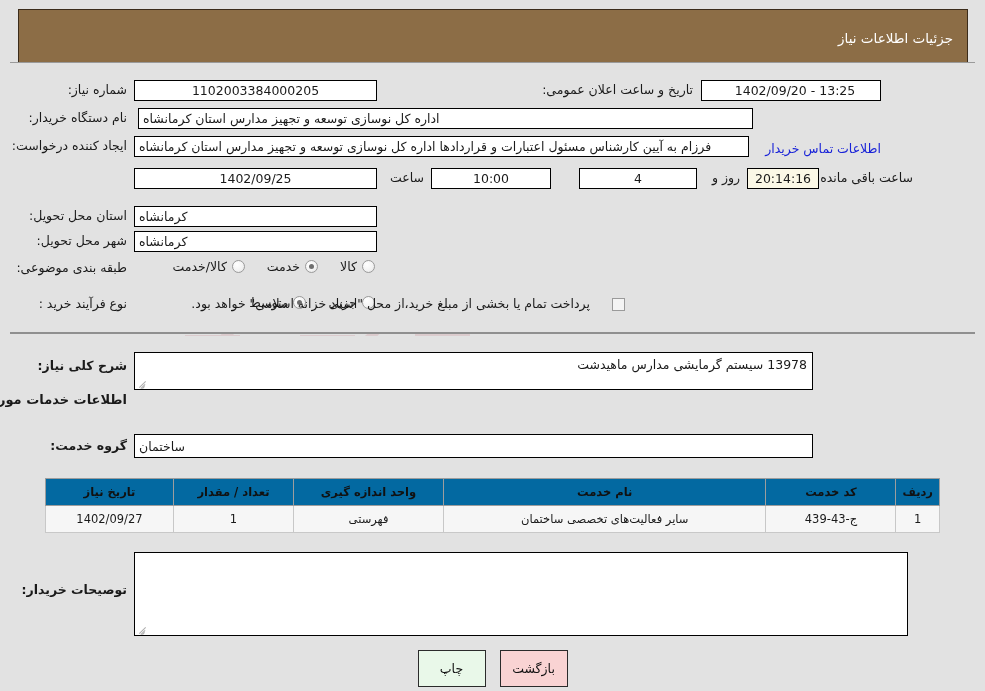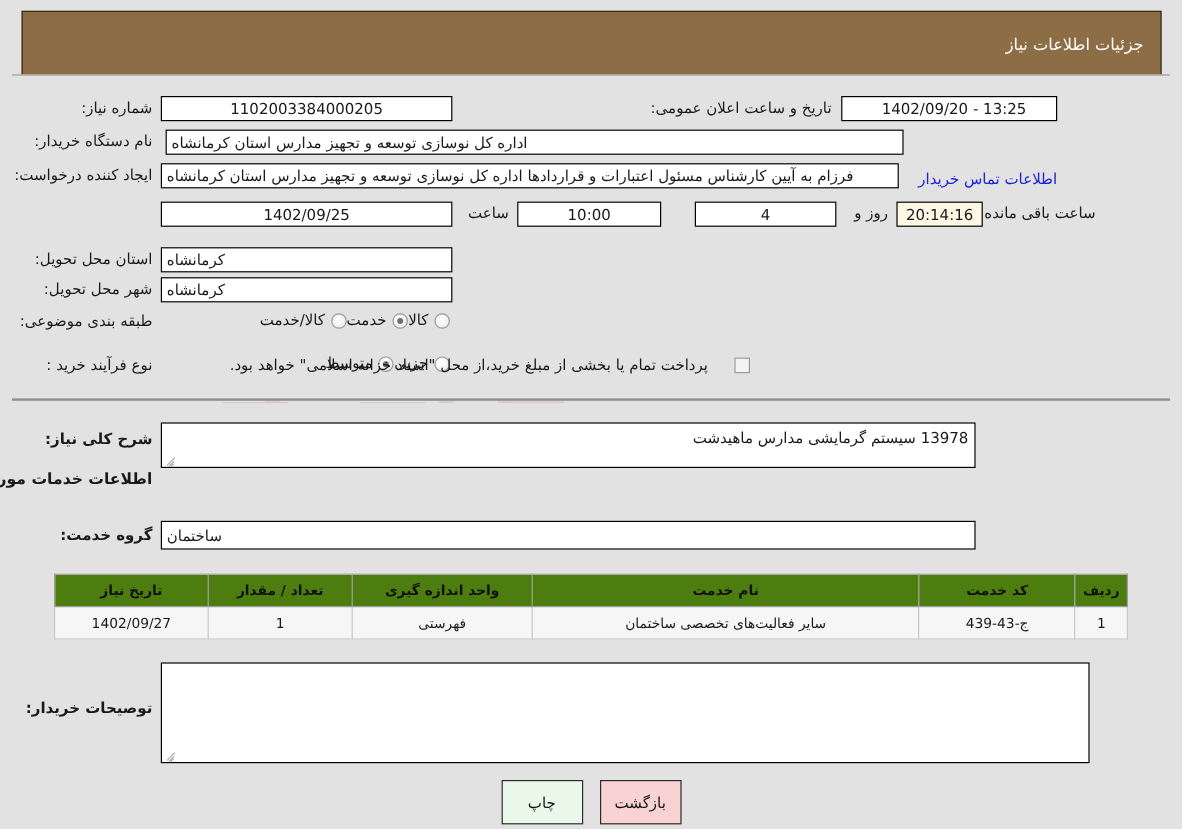--- a/index.html
+++ b/index.html
@@ -93,21 +93,21 @@
   .fld.cream  { background: #fbf8e6; }
 
   .linktext {
     color: #1923d8;
     font-size: 12.5px;
     text-decoration: none;
     cursor: pointer;
   }
 
   
-  .radio-wrap { display: flex; align-items: flex-end; gap: 5px; }
+  .radio-wrap { display: flex; align-items: center; gap: 5px; margin-left: 22px; }
   .radio {
     width: 13px; height: 13px; border-radius: 50%;
     border: 1px solid #9a9a9a;
     background: radial-gradient(circle at 35% 33%, #ffffff 0%, #f2f2f2 60%, #dedede 100%);
     display: inline-block;
     position: relative;
     flex: 0 0 auto;
   }
   .radio.on::after {
     content: "";
@@ -164,21 +164,21 @@
 
   
   table.tbl {
     position: absolute;
     border-collapse: collapse;
     font-size: 12px;
     direction: rtl;
     background: #ffffff;
   }
   table.tbl th {
-    background: #4d7c0f;
+    background: #0369a1;
     border: 1px solid #9d9d9d;
     color: #111;
     font-weight: bold;
     height: 27px;
     padding: 2px 6px;
     text-align: center;
     font-size: 11.5px;
   }
   table.tbl td {
     background: #f6f6f6;

